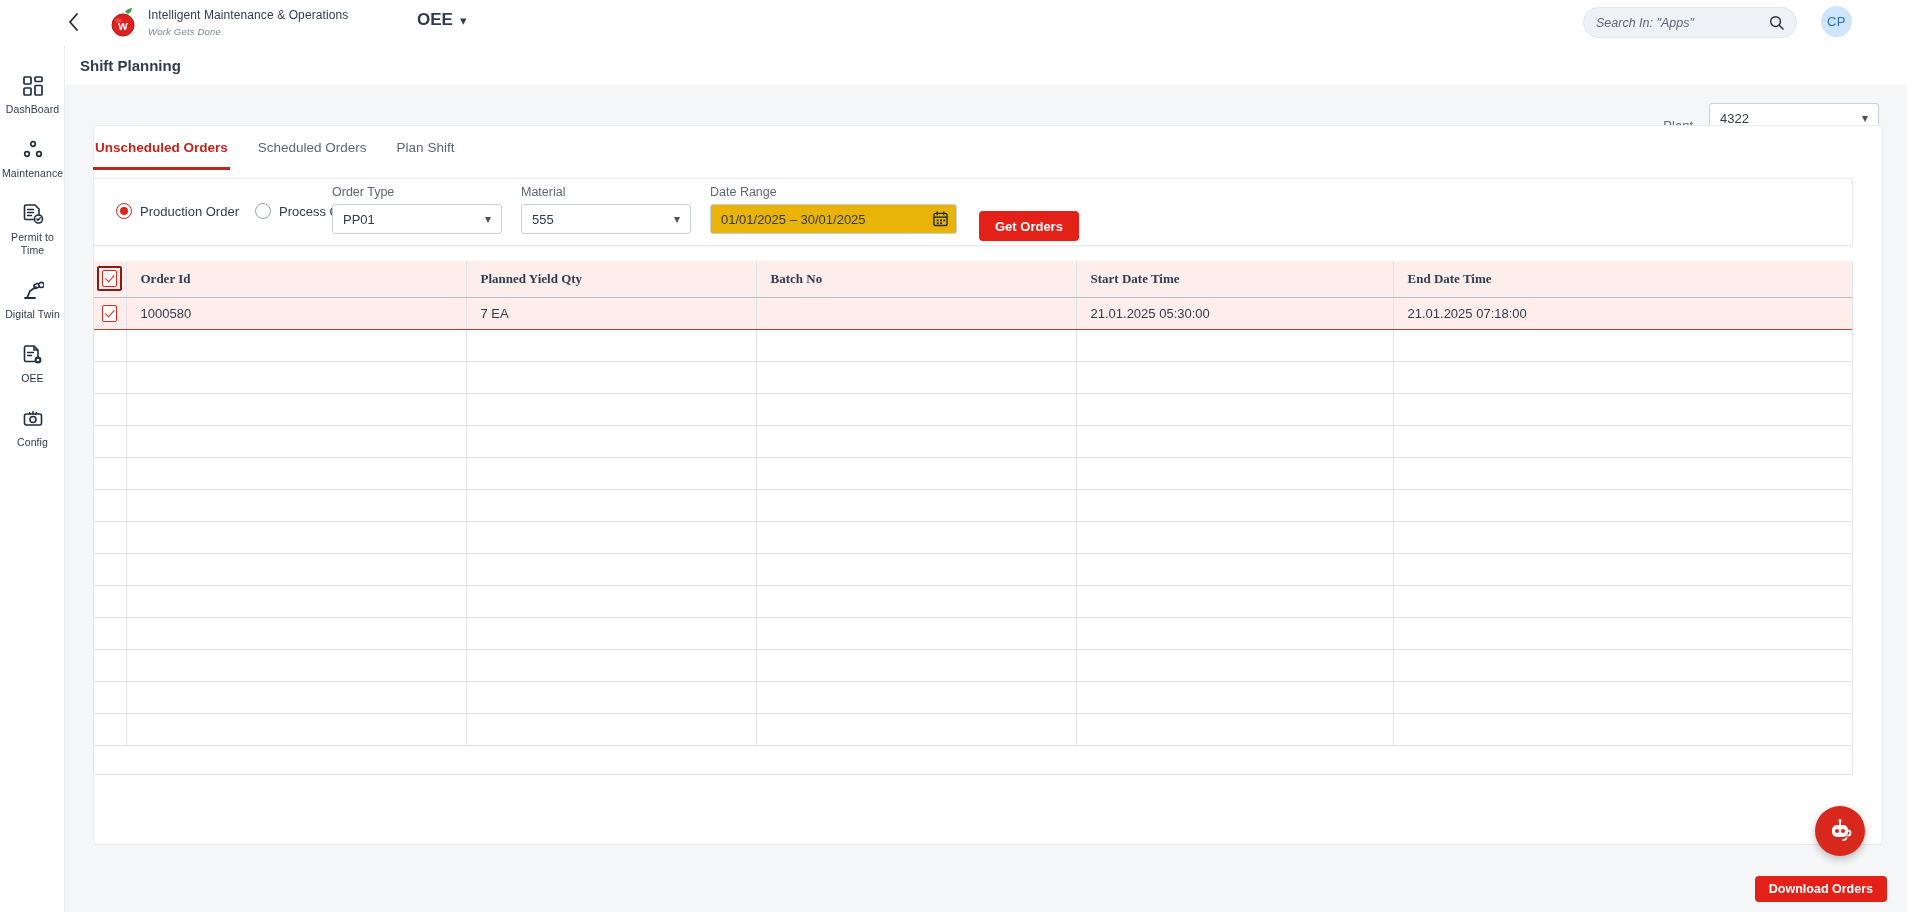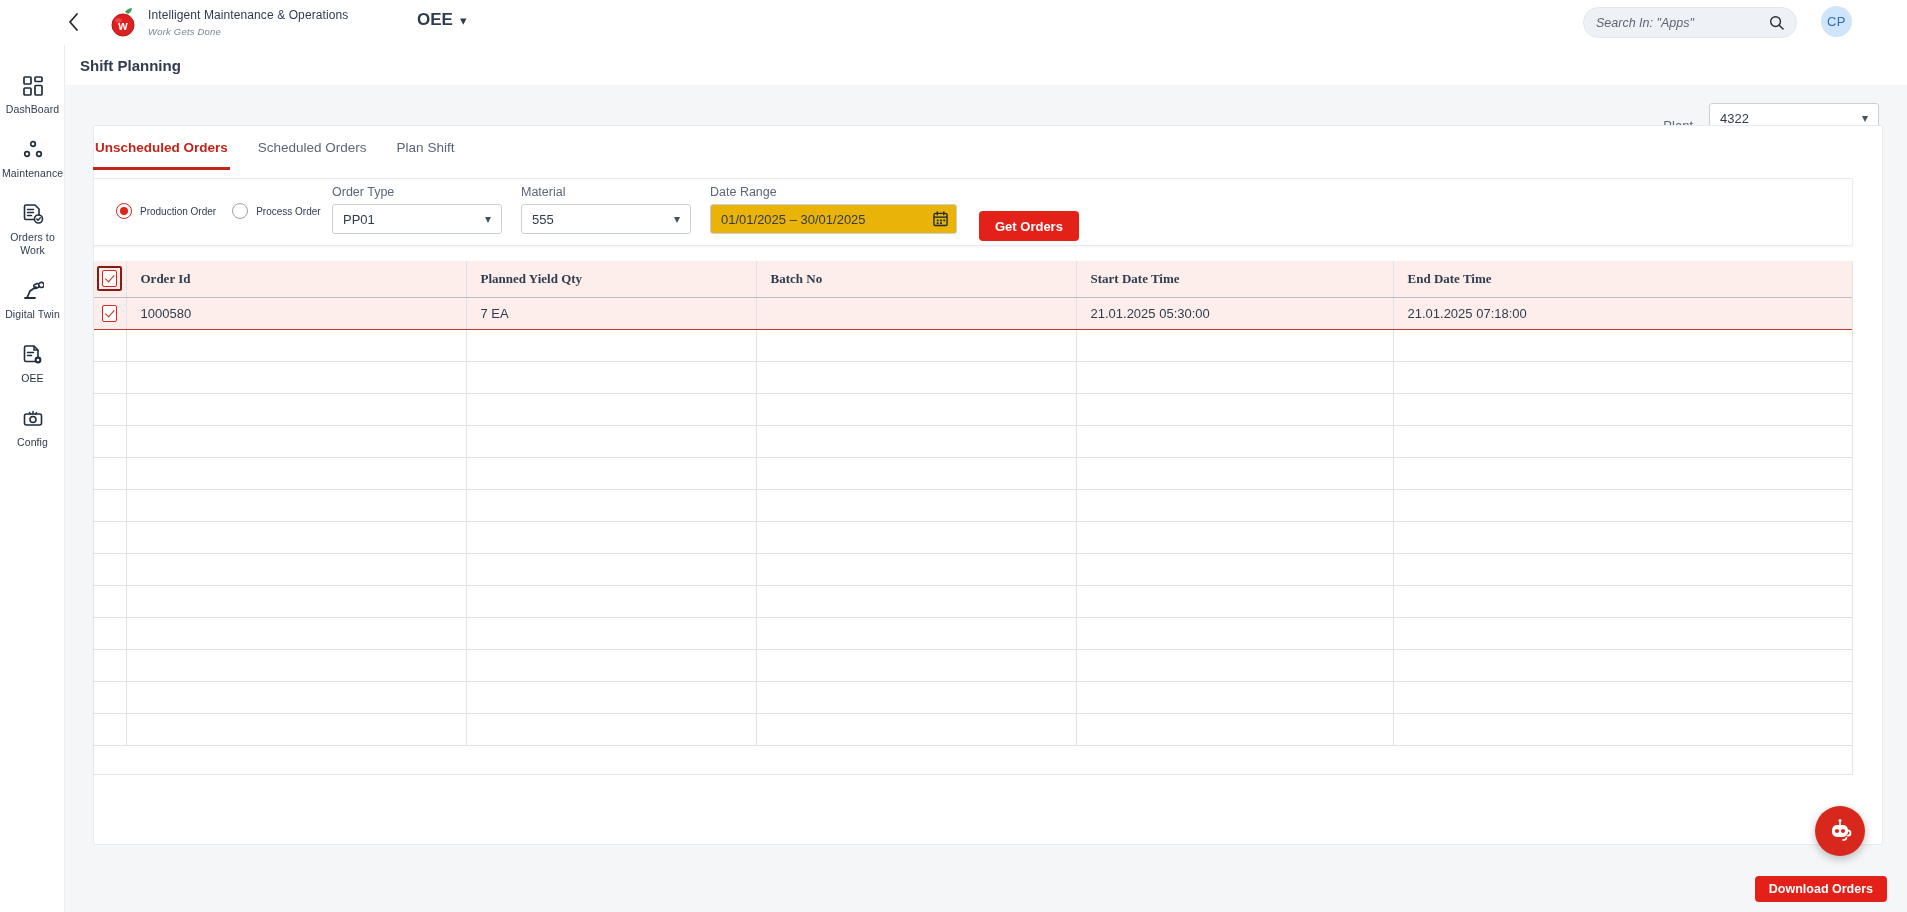--- a/index.html
+++ b/index.html
@@ -126,21 +126,21 @@
   .radio-opt { display: flex; align-items: center; gap: 8px; cursor: pointer; }
   .radio {
     width: 16px; height: 16px; border-radius: 50%;
     border: 1.6px solid #9aa3ae; background: #fff;
     display: flex; align-items: center; justify-content: center;
   }
   .radio.checked { border-color: #d8271c; }
   .radio.checked::after {
     content: ""; width: 8px; height: 8px; border-radius: 50%; background: #d8271c;
   }
-  .radio-label { font-size: 10px; color: #2f3c4f; }
+  .radio-label { font-size: 13px; color: #2f3c4f; }
 
   .field { position: absolute; top: 6px; }
   .field-label {
     font-size: 12.5px; color: #5c6675; margin-bottom: 5px; display: block;
   }
   .f-ordertype { left: 238px; width: 170px; }
   .f-material  { left: 427px; width: 170px; }
   .f-daterange { left: 616px; width: 247px; }
   .date-input {
     height: 30px; border: 1px solid #c9cfd9; border-radius: 3px; background: #eab308;
@@ -278,21 +278,21 @@
 
   <div class="side-item">
     <div class="side-icon">
       <svg width="22" height="22" viewBox="0 0 22 22" aria-hidden="true">
         <path d="M4 2h9l4 4v9a1.5 1.5 0 01-1.5 1.5H4A1.5 1.5 0 012.5 15V3.5A1.5 1.5 0 014 2z" fill="none" stroke="#1f2d3d" stroke-width="1.6"></path>
         <path d="M5.5 6.5h6M5.5 9.5h6M5.5 12.5h4" stroke="#1f2d3d" stroke-width="1.4" stroke-linecap="round"></path>
         <circle cx="16.5" cy="16" r="4" fill="#fff" stroke="#1f2d3d" stroke-width="1.6"></circle>
         <path d="M14.8 16l1.2 1.3 2.3-2.5" stroke="#1f2d3d" stroke-width="1.5" fill="none" stroke-linecap="round" stroke-linejoin="round"></path>
       </svg>
     </div>
-    <div class="side-label">Orders to Work</div>
+    <div class="side-label">Permit to Time</div>
   </div>
 
   <div class="side-item">
     <div class="side-icon">
       <svg width="22" height="22" viewBox="0 0 22 22" aria-hidden="true">
         <path d="M3 18h10M5 18l3-7M8 11l6-4" stroke="#1f2d3d" stroke-width="1.8" stroke-linecap="round"></path>
         <rect x="12" y="4" width="5" height="4" rx="1" transform="rotate(-20 14.5 6)" fill="none" stroke="#1f2d3d" stroke-width="1.6"></rect>
         <path d="M17.5 3.2a2.6 2.6 0 11-.6 2.4" stroke="#1f2d3d" stroke-width="1.6" fill="none" stroke-linecap="round"></path>
       </svg>
     </div>

